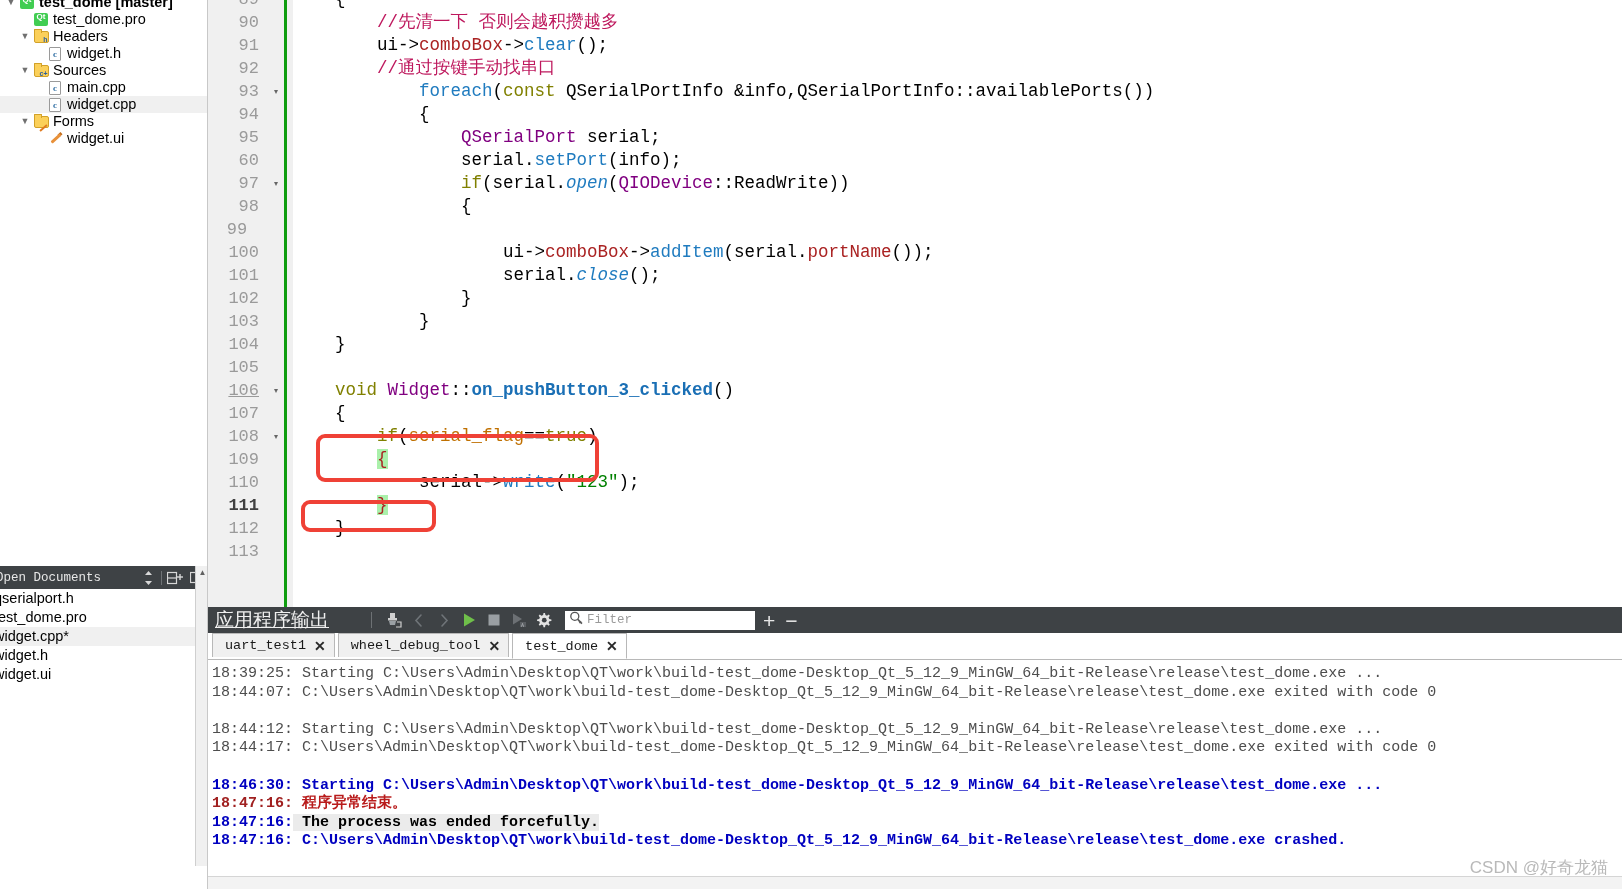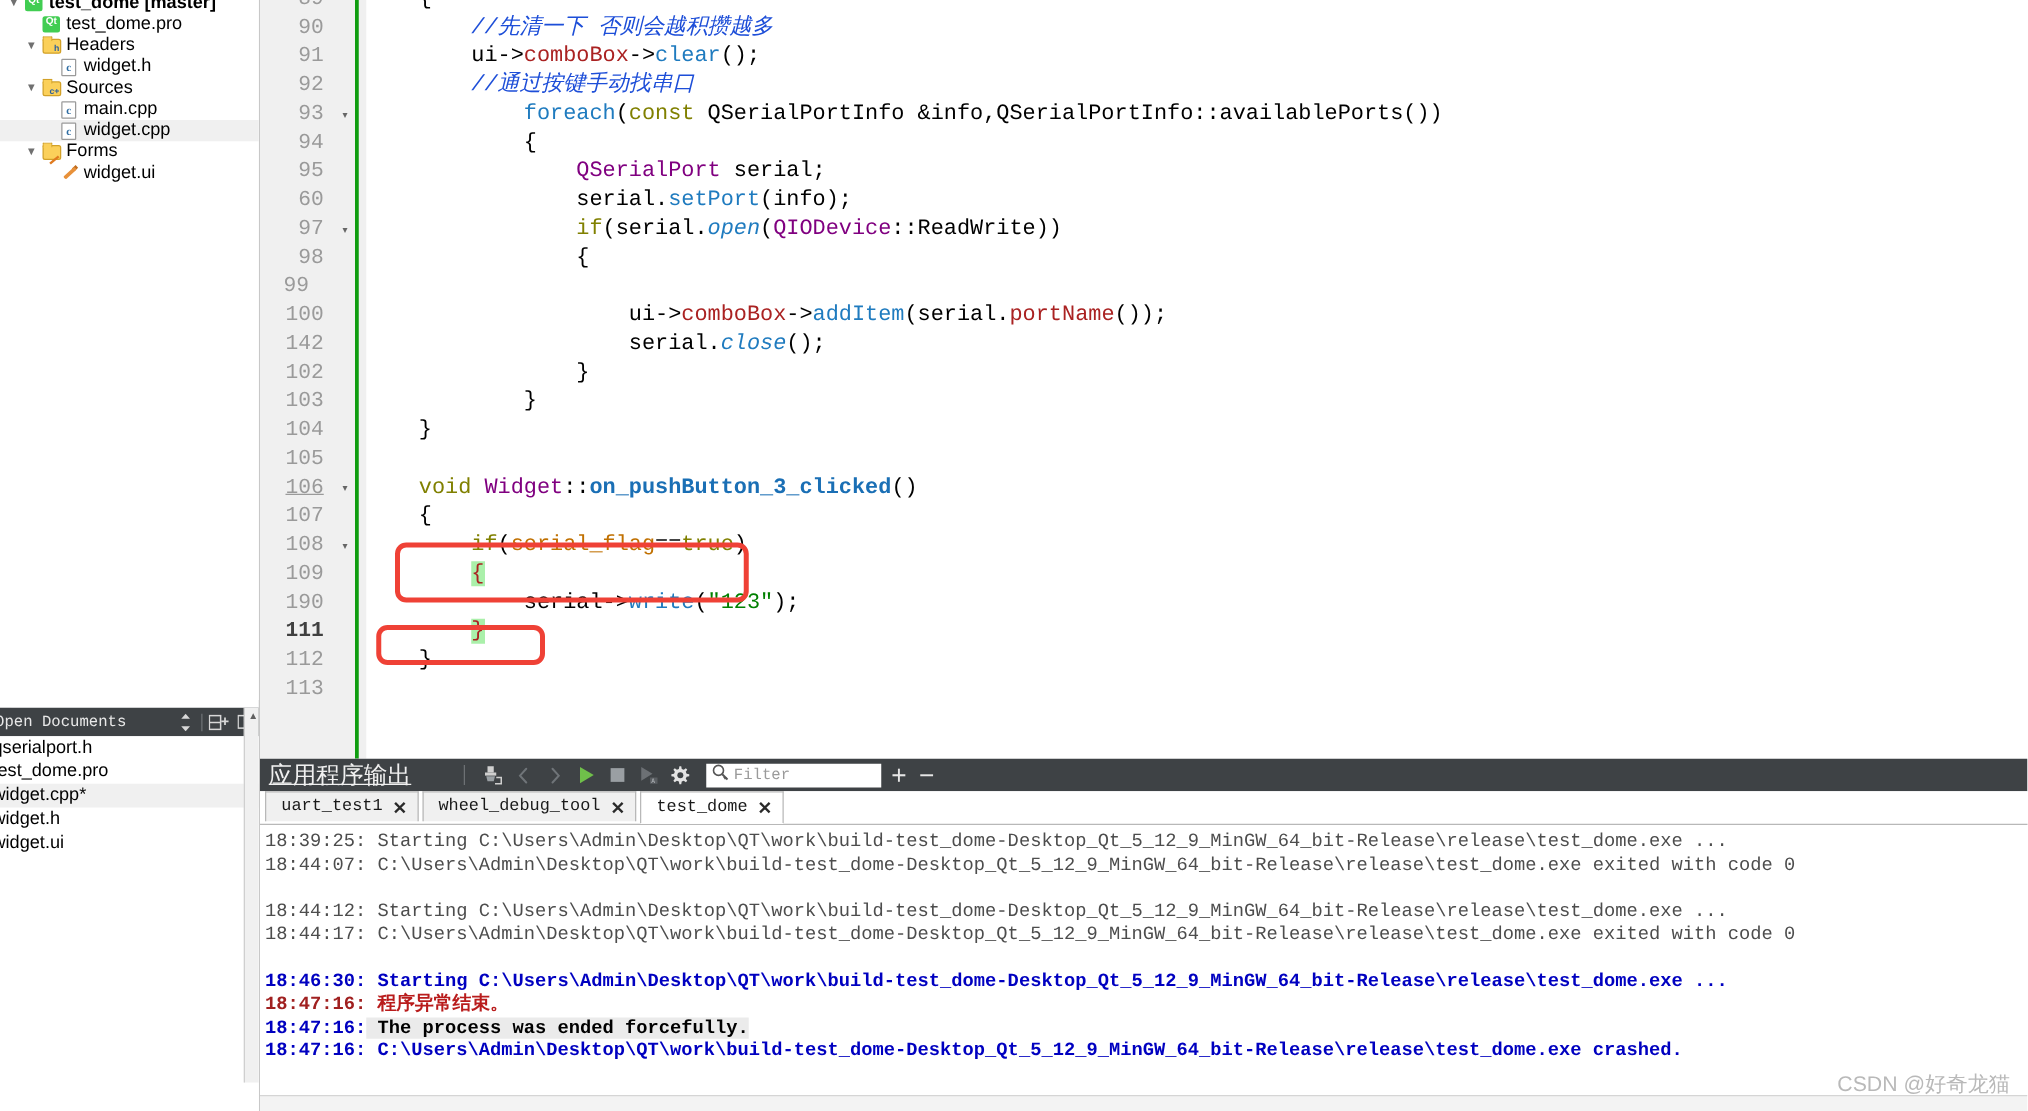--- a/index.html
+++ b/index.html
@@ -245,21 +245,21 @@
     white-space: pre;
   }
   .cl {
     position: absolute;
     left: 0;
     height: 23px;
     line-height: 23px;
     white-space: pre;
   }
   .k-plain   { color: #000000; }
-  .k-comment { color: #1d4ed8; font-style: italic; }
+  .k-comment { color: #be185d; }
   .k-kw      { color: #808000; }
   .k-type    { color: #800080; }
   .k-field   { color: #aa2222; }
   .k-func    { color: #1f7bbf; }
   .k-funcbold{ color: #1a6fb5; font-weight: bold; }
   .k-str     { color: #008000; }
   .k-italic  { font-style: italic; }
   .k-var     { color: #c07000; }
   .k-brace-hl{ background: #aaf0aa; color: #aa2222; }
 
@@ -293,21 +293,21 @@
     text-decoration: underline;
   }
   .tb-sep { width: 1px; height: 16px; background: #6d7174; margin: 0 9px 0 42px; }
   .tb-btn {
     width: 23px; height: 23px;
     display: inline-flex; align-items: center; justify-content: center;
     margin: 0 1px;
   }
   #filter-box {
     margin-left: 9px;
-    width: 140px; height: 19px;
+    width: 190px; height: 19px;
     background: #ffffff;
     display: flex; align-items: center;
     padding-left: 4px;
   }
   #filter-placeholder {
     font-family: "Liberation Mono", monospace;
     font-size: 12.5px;
     color: #9a9a9a;
     margin-left: 4px;
   }
@@ -553,32 +553,32 @@
         <div class="ln" style="top: 80px;">93</div>
         <div class="fold" style="top: 80px;">▾</div>
         <div class="ln" style="top: 103px;">94</div>
         <div class="ln" style="top: 126px;">95</div>
         <div class="ln" style="top: 149px;">60</div>
         <div class="ln" style="top: 172px;">97</div>
         <div class="fold" style="top: 172px;">▾</div>
         <div class="ln" style="top: 195px;">98</div>
         <div class="ln" style="top: 218px; text-align: center;">99</div>
         <div class="ln" style="top: 241px;">100</div>
-        <div class="ln" style="top: 264px;">142</div>
+        <div class="ln" style="top: 264px;">101</div>
         <div class="ln" style="top: 287px;">102</div>
         <div class="ln" style="top: 310px;">103</div>
         <div class="ln" style="top: 333px;">104</div>
         <div class="ln" style="top: 356px;">105</div>
         <div class="ln" style="top: 379px; text-decoration: underline;">106</div>
         <div class="fold" style="top: 379px;">▾</div>
         <div class="ln" style="top: 402px;">107</div>
         <div class="ln" style="top: 425px;">108</div>
         <div class="fold" style="top: 425px;">▾</div>
         <div class="ln" style="top: 448px;">109</div>
-        <div class="ln" style="top: 471px;">190</div>
+        <div class="ln" style="top: 471px;">110</div>
         <div class="ln cur" style="top: 494px;">111</div>
         <div class="ln" style="top: 517px;">112</div>
         <div class="ln" style="top: 540px;">113</div>
       </div>
     <div id="code"><div class="cl" style="top: -12px; left: 42px;"><span class="k-plain">{</span></div><div class="cl" style="top: 11px; left: 84px;"><span class="k-comment">//先清一下 否则会越积攒越多</span></div><div class="cl" style="top: 34px; left: 84px;"><span class="k-plain">ui</span><span class="k-plain">-&gt;</span><span class="k-field">comboBox</span><span class="k-plain">-&gt;</span><span class="k-func">clear</span><span class="k-plain">();</span></div><div class="cl" style="top: 57px; left: 84px;"><span class="k-comment">//通过按键手动找串口</span></div><div class="cl" style="top: 80px; left: 126px;"><span class="k-func">foreach</span><span class="k-plain">(</span><span class="k-kw">const</span><span class="k-plain"> QSerialPortInfo &amp;info,QSerialPortInfo::availablePorts())</span></div><div class="cl" style="top: 103px; left: 126px;"><span class="k-plain">{</span></div><div class="cl" style="top: 126px; left: 168px;"><span class="k-type">QSerialPort</span><span class="k-plain"> serial;</span></div><div class="cl" style="top: 149px; left: 168px;"><span class="k-plain">serial.</span><span class="k-func">setPort</span><span class="k-plain">(info);</span></div><div class="cl" style="top: 172px; left: 168px;"><span class="k-kw">if</span><span class="k-plain">(serial.</span><span class="k-func k-italic">open</span><span class="k-plain">(</span><span class="k-type">QIODevice</span><span class="k-plain">::ReadWrite))</span></div><div class="cl" style="top: 195px; left: 168px;"><span class="k-plain">{</span></div><div class="cl" style="top: 218px; left: 0px;"></div><div class="cl" style="top: 241px; left: 210px;"><span class="k-plain">ui</span><span class="k-plain">-&gt;</span><span class="k-field">comboBox</span><span class="k-plain">-&gt;</span><span class="k-func">addItem</span><span class="k-plain">(serial.</span><span class="k-field">portName</span><span class="k-plain">());</span></div><div class="cl" style="top: 264px; left: 210px;"><span class="k-plain">serial.</span><span class="k-func k-italic">close</span><span class="k-plain">();</span></div><div class="cl" style="top: 287px; left: 168px;"><span class="k-plain">}</span></div><div class="cl" style="top: 310px; left: 126px;"><span class="k-plain">}</span></div><div class="cl" style="top: 333px; left: 42px;"><span class="k-plain">}</span></div><div class="cl" style="top: 356px; left: 0px;"></div><div class="cl" style="top: 379px; left: 42px;"><span class="k-kw">void</span><span class="k-plain"> </span><span class="k-type">Widget</span><span class="k-plain">::</span><span class="k-funcbold">on_pushButton_3_clicked</span><span class="k-plain">()</span></div><div class="cl" style="top: 402px; left: 42px;"><span class="k-plain">{</span></div><div class="cl" style="top: 425px; left: 84px;"><span class="k-kw">if</span><span class="k-plain">(</span><span class="k-var">serial_flag</span><span class="k-plain">==</span><span class="k-kw">true</span><span class="k-plain">)</span></div><div class="cl" style="top: 448px; left: 84px;"><span class="k-brace-hl">{</span></div><div class="cl" style="top: 471px; left: 126px;"><span class="k-plain">serial</span><span class="k-plain">-&gt;</span><span class="k-func">write</span><span class="k-plain">(</span><span class="k-str">"123"</span><span class="k-plain">);</span></div><div class="cl" style="top: 494px; left: 84px;"><span class="k-brace-hl">}</span></div><div class="cl" style="top: 517px; left: 42px;"><span class="k-plain">}</span></div><div class="cl" style="top: 540px; left: 0px;"></div></div>
     <div id="annotations">
         <div class="redbox" style="left: 108px; top: 434px; width: 283px; height: 48px; border-color: rgb(239, 65, 54);"></div>
         <div class="redbox" style="left: 93px; top: 500px; width: 135px; height: 32px; border-color: rgb(239, 65, 54);"></div>
       </div>
   </div>

